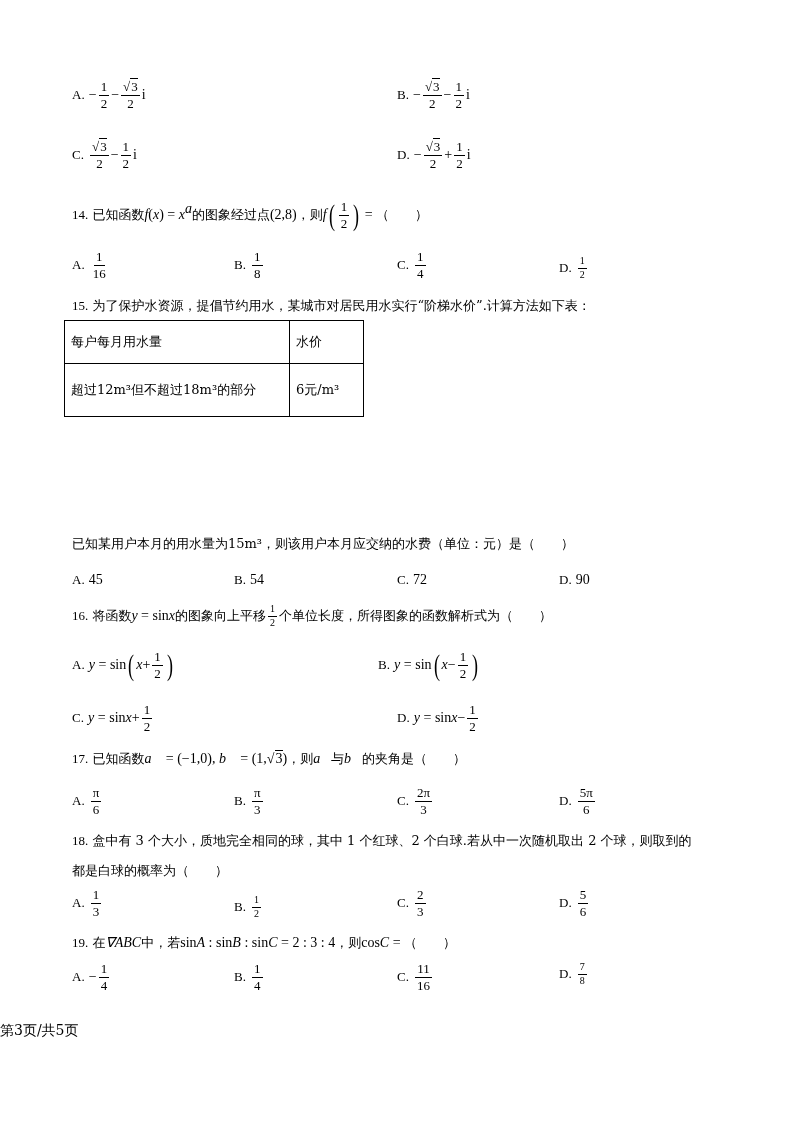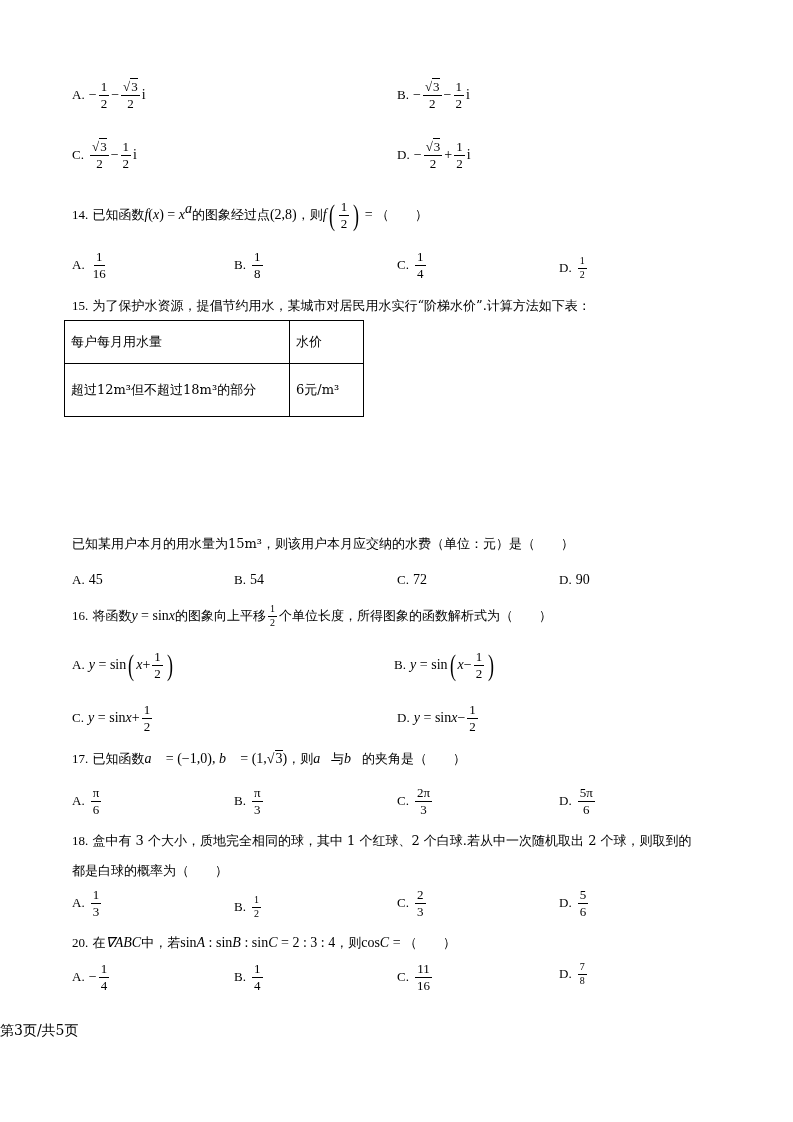--- a/index.html
+++ b/index.html
@@ -121,21 +121,21 @@
       <span class="n">1</span>
       <span class="d">2</span>
     </span><span>个单位长度，所得图象的函数解析式为（　　）</span>
 </div>
 <div class="abs opt" style="left:72px;top:650px;">
   <span class="lbl">A.</span> <span class="m">y</span><span class="mr"> = sin</span><span class="paren">(</span><span class="m">x</span><span class="mr">+</span><span class="frac">
       <span class="n">1</span>
       <span class="d">2</span>
     </span><span class="paren">)</span>
 </div>
-<div class="abs opt" style="left:394px;top:650px;">
+<div class="abs opt" style="left:378px;top:650px;">
   <span class="lbl">B.</span> <span class="m">y</span><span class="mr"> = sin</span><span class="paren">(</span><span class="m">x</span><span class="mr">−</span><span class="frac">
       <span class="n">1</span>
       <span class="d">2</span>
     </span><span class="paren">)</span>
 </div>
 <div class="abs opt" style="left:72px;top:703px;">
   <span class="lbl">C.</span> <span class="m">y</span><span class="mr"> = sin</span><span class="m">x</span><span class="mr">+</span><span class="frac">
       <span class="n">1</span>
       <span class="d">2</span>
     </span>
@@ -184,21 +184,21 @@
 <div class="abs opt" style="left:397px;top:888px;"><span class="lbl">C.</span> <span class="frac">
       <span class="n">2</span>
       <span class="d">3</span>
     </span></div>
 <div class="abs opt" style="left:559px;top:888px;"><span class="lbl">D.</span> <span class="frac">
       <span class="n">5</span>
       <span class="d">6</span>
     </span></div>
 
 <div class="abs q" style="left:72px;top:934px;">
-  <span class="lbl">20.</span>
+  <span class="lbl">19.</span>
   <span>在</span><span class="m">∇ABC</span><span>中，若</span><span class="mr">sin</span><span class="m">A</span><span class="mr"> : sin</span><span class="m">B</span><span class="mr"> : sin</span><span class="m">C</span><span class="mr"> = 2 : 3 : 4</span><span>，则</span><span class="mr">cos</span><span class="m">C</span><span class="mr"> = </span><span>（　　）</span>
 </div>
 <div class="abs opt" style="left:72px;top:962px;"><span class="lbl">A.</span> <span class="mr">−</span><span class="frac">
       <span class="n">1</span>
       <span class="d">4</span>
     </span></div>
 <div class="abs opt" style="left:234px;top:962px;"><span class="lbl">B.</span> <span class="frac">
       <span class="n">1</span>
       <span class="d">4</span>
     </span></div>

